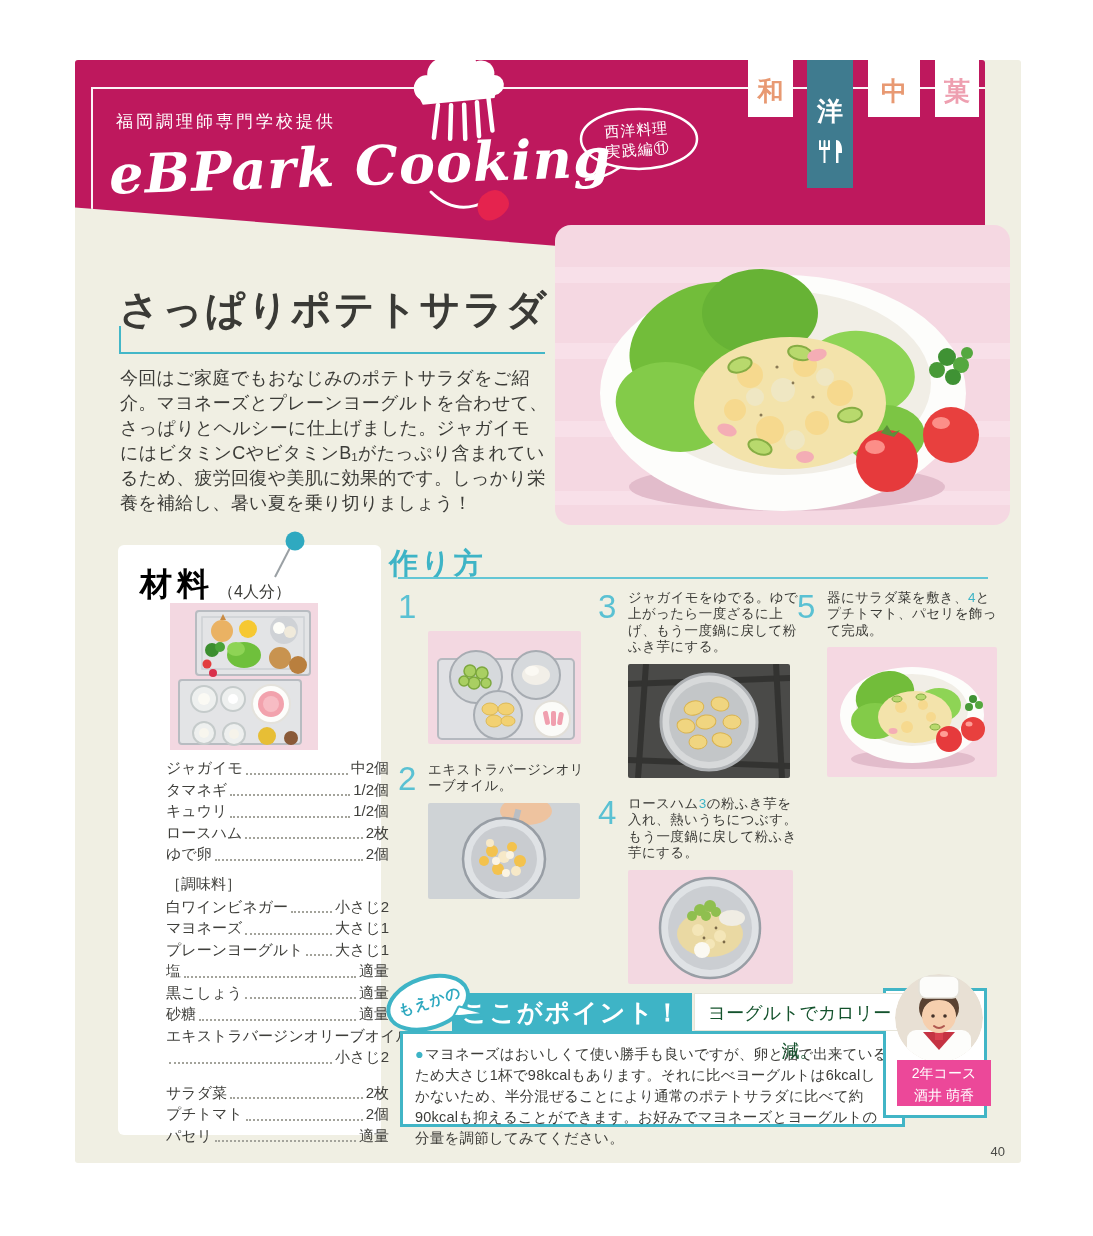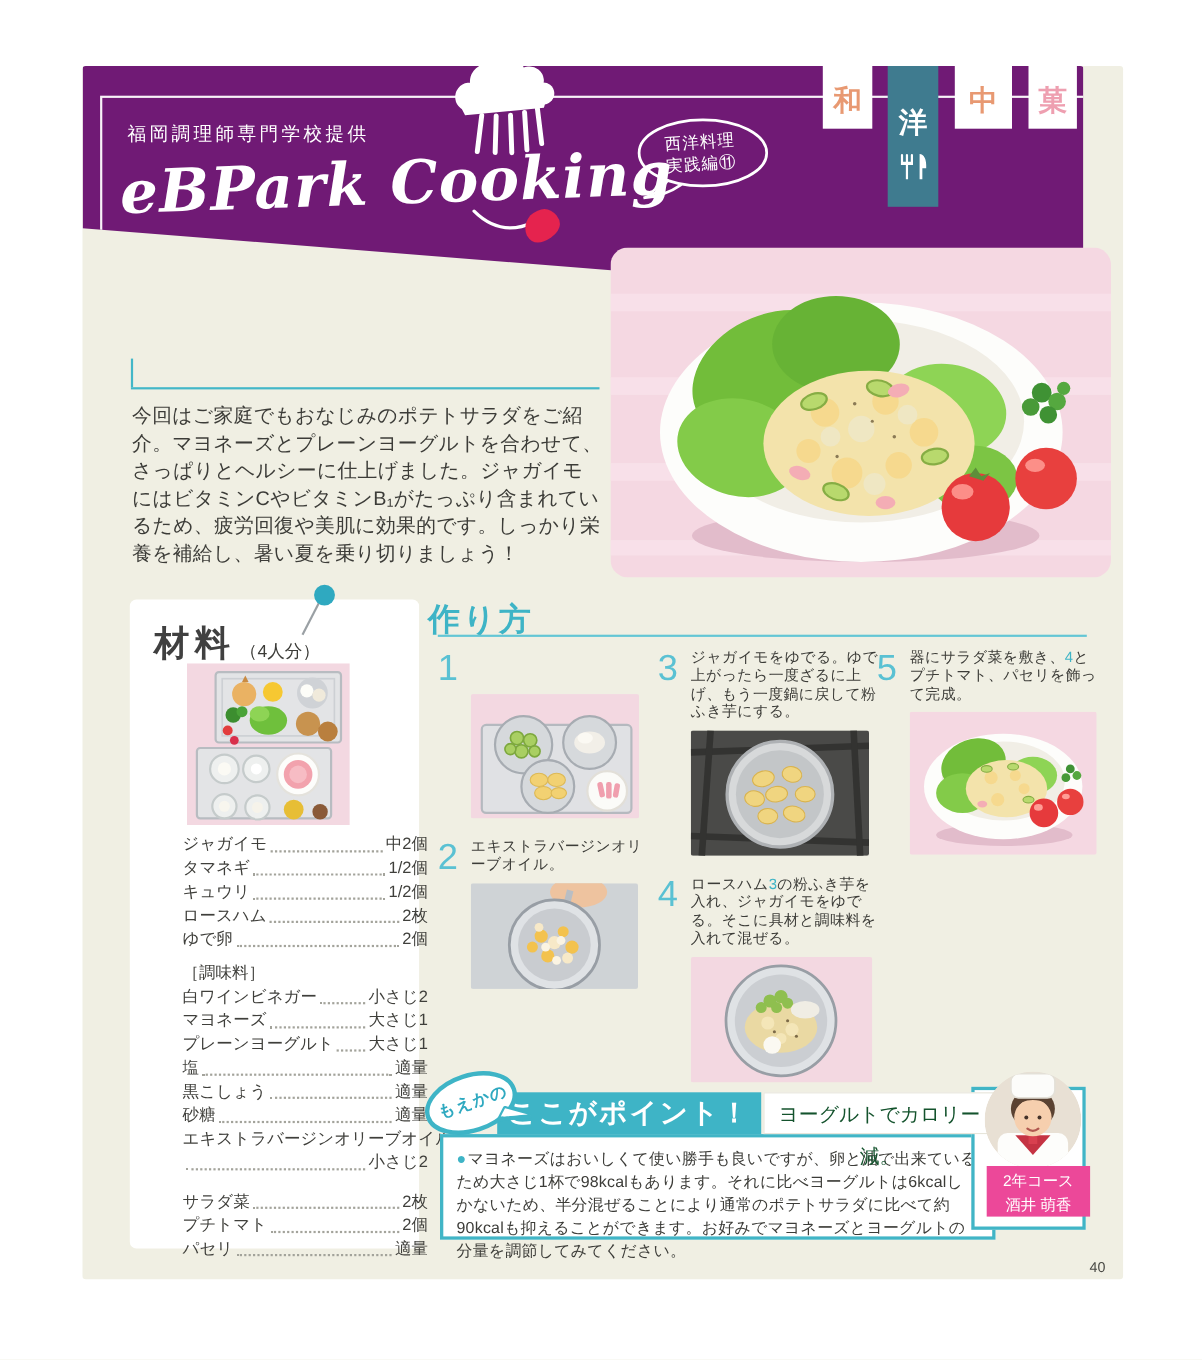--- a/index.html
+++ b/index.html
@@ -1,21 +1,21 @@
 <!DOCTYPE html>
 <html><head>
 <meta charset="utf-8">
 <style>
   html,body{margin:0;padding:0;}
   body{width:1093px;height:1236px;background:#ffffff;position:relative;overflow:hidden;
        font-family:"Liberation Sans","DejaVu Sans",sans-serif;color:#3c3c38;}
   .page{position:absolute;left:75px;top:60px;width:946px;height:1103px;background:#f0efe3;border-radius:3px;}
 
   
-  .band{position:absolute;left:0;top:0;width:910px;height:220px;background:#701a75;
+  .band{position:absolute;left:0;top:0;width:910px;height:220px;background:#be185d;
         clip-path:polygon(0 0,100% 0,100% 100%,0 67%);border-radius:3px 3px 0 0;}
   .band-frame{position:absolute;left:16px;top:27px;width:909px;height:420px;border:2px solid rgba(255,255,255,.95);}
   .provider{position:absolute;left:41px;top:50px;color:#fff;font-size:17px;letter-spacing:3px;}
   .logo{position:absolute;left:34px;top:74px;color:#fff;font-size:54px;font-weight:bold;font-style:italic;
         font-family:"DejaVu Serif","Liberation Serif",serif;letter-spacing:1px;transform:rotate(-2deg);white-space:nowrap;}
   .hat{position:absolute;left:330px;top:-6px;}
   .tongue{position:absolute;left:352px;top:126px;}
   .series-bubble{position:absolute;left:502px;top:46px;width:128px;height:76px;}
   .series-bubble .txt{position:absolute;left:0;top:14px;width:120px;text-align:center;color:#fff;
         font-size:15px;line-height:1.35;letter-spacing:1px;transform:rotate(-4deg);}
@@ -37,21 +37,21 @@
   .main-photo{position:absolute;left:480px;top:165px;border-radius:16px;z-index:4;}
   .title{position:absolute;left:44px;top:222px;font-size:40px;font-weight:600;letter-spacing:2px;color:#3a3a36;margin:0;}
   .title-rule{position:absolute;left:44px;top:292px;width:426px;height:2px;background:#43b7c8;}
   .title-tick{position:absolute;left:44px;top:266px;width:2px;height:26px;background:#43b7c8;}
   .intro{position:absolute;left:45px;top:306px;width:428px;font-size:18px;line-height:25px;letter-spacing:.3px;margin:0;}
 
   
   .card{position:absolute;left:43px;top:485px;width:263px;height:590px;background:#fff;border-radius:6px;}
   .pin{position:absolute;left:150px;top:-16px;}
   .ing-head{position:absolute;left:22px;top:18px;display:flex;align-items:flex-end;}
-  .ing-title{color:#404040;font-size:32px;font-weight:bold;letter-spacing:5px;}
+  .ing-title{color:#000000;font-size:32px;font-weight:bold;letter-spacing:5px;}
   .ing-serv{font-size:16px;color:#3c3c38;margin:0 0 4px 4px;}
   .ing-photo{position:absolute;left:52px;top:58px;}
   .ing-lists{position:absolute;left:20px;top:212px;width:223px;margin-left:28px;}
   .ing-row{display:flex;align-items:flex-end;font-size:15px;line-height:21.5px;color:#3f3f3b;}
   .ing-name{white-space:nowrap;}
   .dots{flex:1;border-bottom:2px dotted #a3a39b;margin:0 3px 4px;min-width:8px;}
   .ing-amt{white-space:nowrap;}
   .seasoning-label{font-size:15px;margin:10px 0 2px;color:#3f3f3b;}
   .garnish{margin-top:14px;}
 
@@ -208,20 +208,21 @@
         <circle cx="398" cy="152" r="8" fill="#3f9234"></circle>
         <circle cx="412" cy="128" r="6" fill="#55a83f"></circle>
       </g>
     <circle cx="332" cy="236" r="31" fill="#e63a3c"></circle>
     <ellipse cx="320" cy="222" rx="10" ry="7" fill="#ff9d95" opacity=".85"></ellipse>
     <path d="M326,208 l6,-8 l5,8 l8,-3 l-6,7 Z" fill="#5d8f3a"></path>
     <circle cx="396" cy="210" r="28" fill="#e8403e"></circle>
     <ellipse cx="386" cy="198" rx="9" ry="6" fill="#ff9d95" opacity=".85"></ellipse>
   </svg>
 
+  <h1 class="title">さっぱりポテトサラダ</h1>
   <div class="title-tick"></div>
   <div class="title-rule"></div>
   <p class="intro">今回はご家庭でもおなじみのポテトサラダをご紹介。マヨネーズとプレーンヨーグルトを合わせて、さっぱりとヘルシーに仕上げました。ジャガイモにはビタミンCやビタミンB₁がたっぷり含まれているため、疲労回復や美肌に効果的です。しっかり栄養を補給し、暑い夏を乗り切りましょう！</p>
 
   <div class="card">
     <svg class="pin" width="38" height="52" viewBox="0 0 38 52">
       <line x1="7" y1="48" x2="24" y2="15" stroke="#9aa0a4" stroke-width="2"></line>
       <circle cx="27" cy="12" r="9.5" fill="#2fa9c0"></circle>
     </svg>
     <div class="ing-head">
@@ -433,21 +434,21 @@
           <ellipse cx="92" cy="40" rx="9" ry="7" transform="rotate(12 92 40)"></ellipse>
         <ellipse cx="104" cy="58" rx="9" ry="7"></ellipse>
           <ellipse cx="58" cy="62" rx="9" ry="7" transform="rotate(10 58 62)"></ellipse>
         <ellipse cx="78" cy="58" rx="10" ry="7" transform="rotate(-8 78 58)"></ellipse>
           <ellipse cx="70" cy="78" rx="9" ry="7"></ellipse>
         <ellipse cx="94" cy="76" rx="10" ry="7" transform="rotate(14 94 76)"></ellipse>
       </g>
     </svg>
     <div class="step">
       <div class="step-no">4</div>
-      <div class="step-text"><span>ロースハム</span><span class="hl">3</span><span>の粉ふき芋を入れ、ジャガイモをゆでる。そこに具材と調味料を入れて混ぜる。</span></div>
+      <div class="step-text"><span>ロースハム</span><span class="hl">3</span><span>の粉ふき芋を入れ、熱いうちにつぶす。もう一度鍋に戻して粉ふき芋にする。</span></div>
     </div>
     <svg class="sphoto" width="165" height="114" viewBox="0 0 165 114">
       <rect width="165" height="114" fill="#f3d8e1"></rect>
       <circle cx="82" cy="58" r="50" fill="#dfe2e5" stroke="#989ea5" stroke-width="2.5"></circle>
       <circle cx="82" cy="58" r="42" fill="#cbced2"></circle>
       <ellipse cx="82" cy="64" rx="33" ry="23" fill="#ead9a3"></ellipse>
       <g fill="#f4e6b8">
           <circle cx="70" cy="60" r="6"></circle>
           <circle cx="92" cy="66" r="6"></circle>
           <circle cx="82" cy="74" r="5"></circle>

